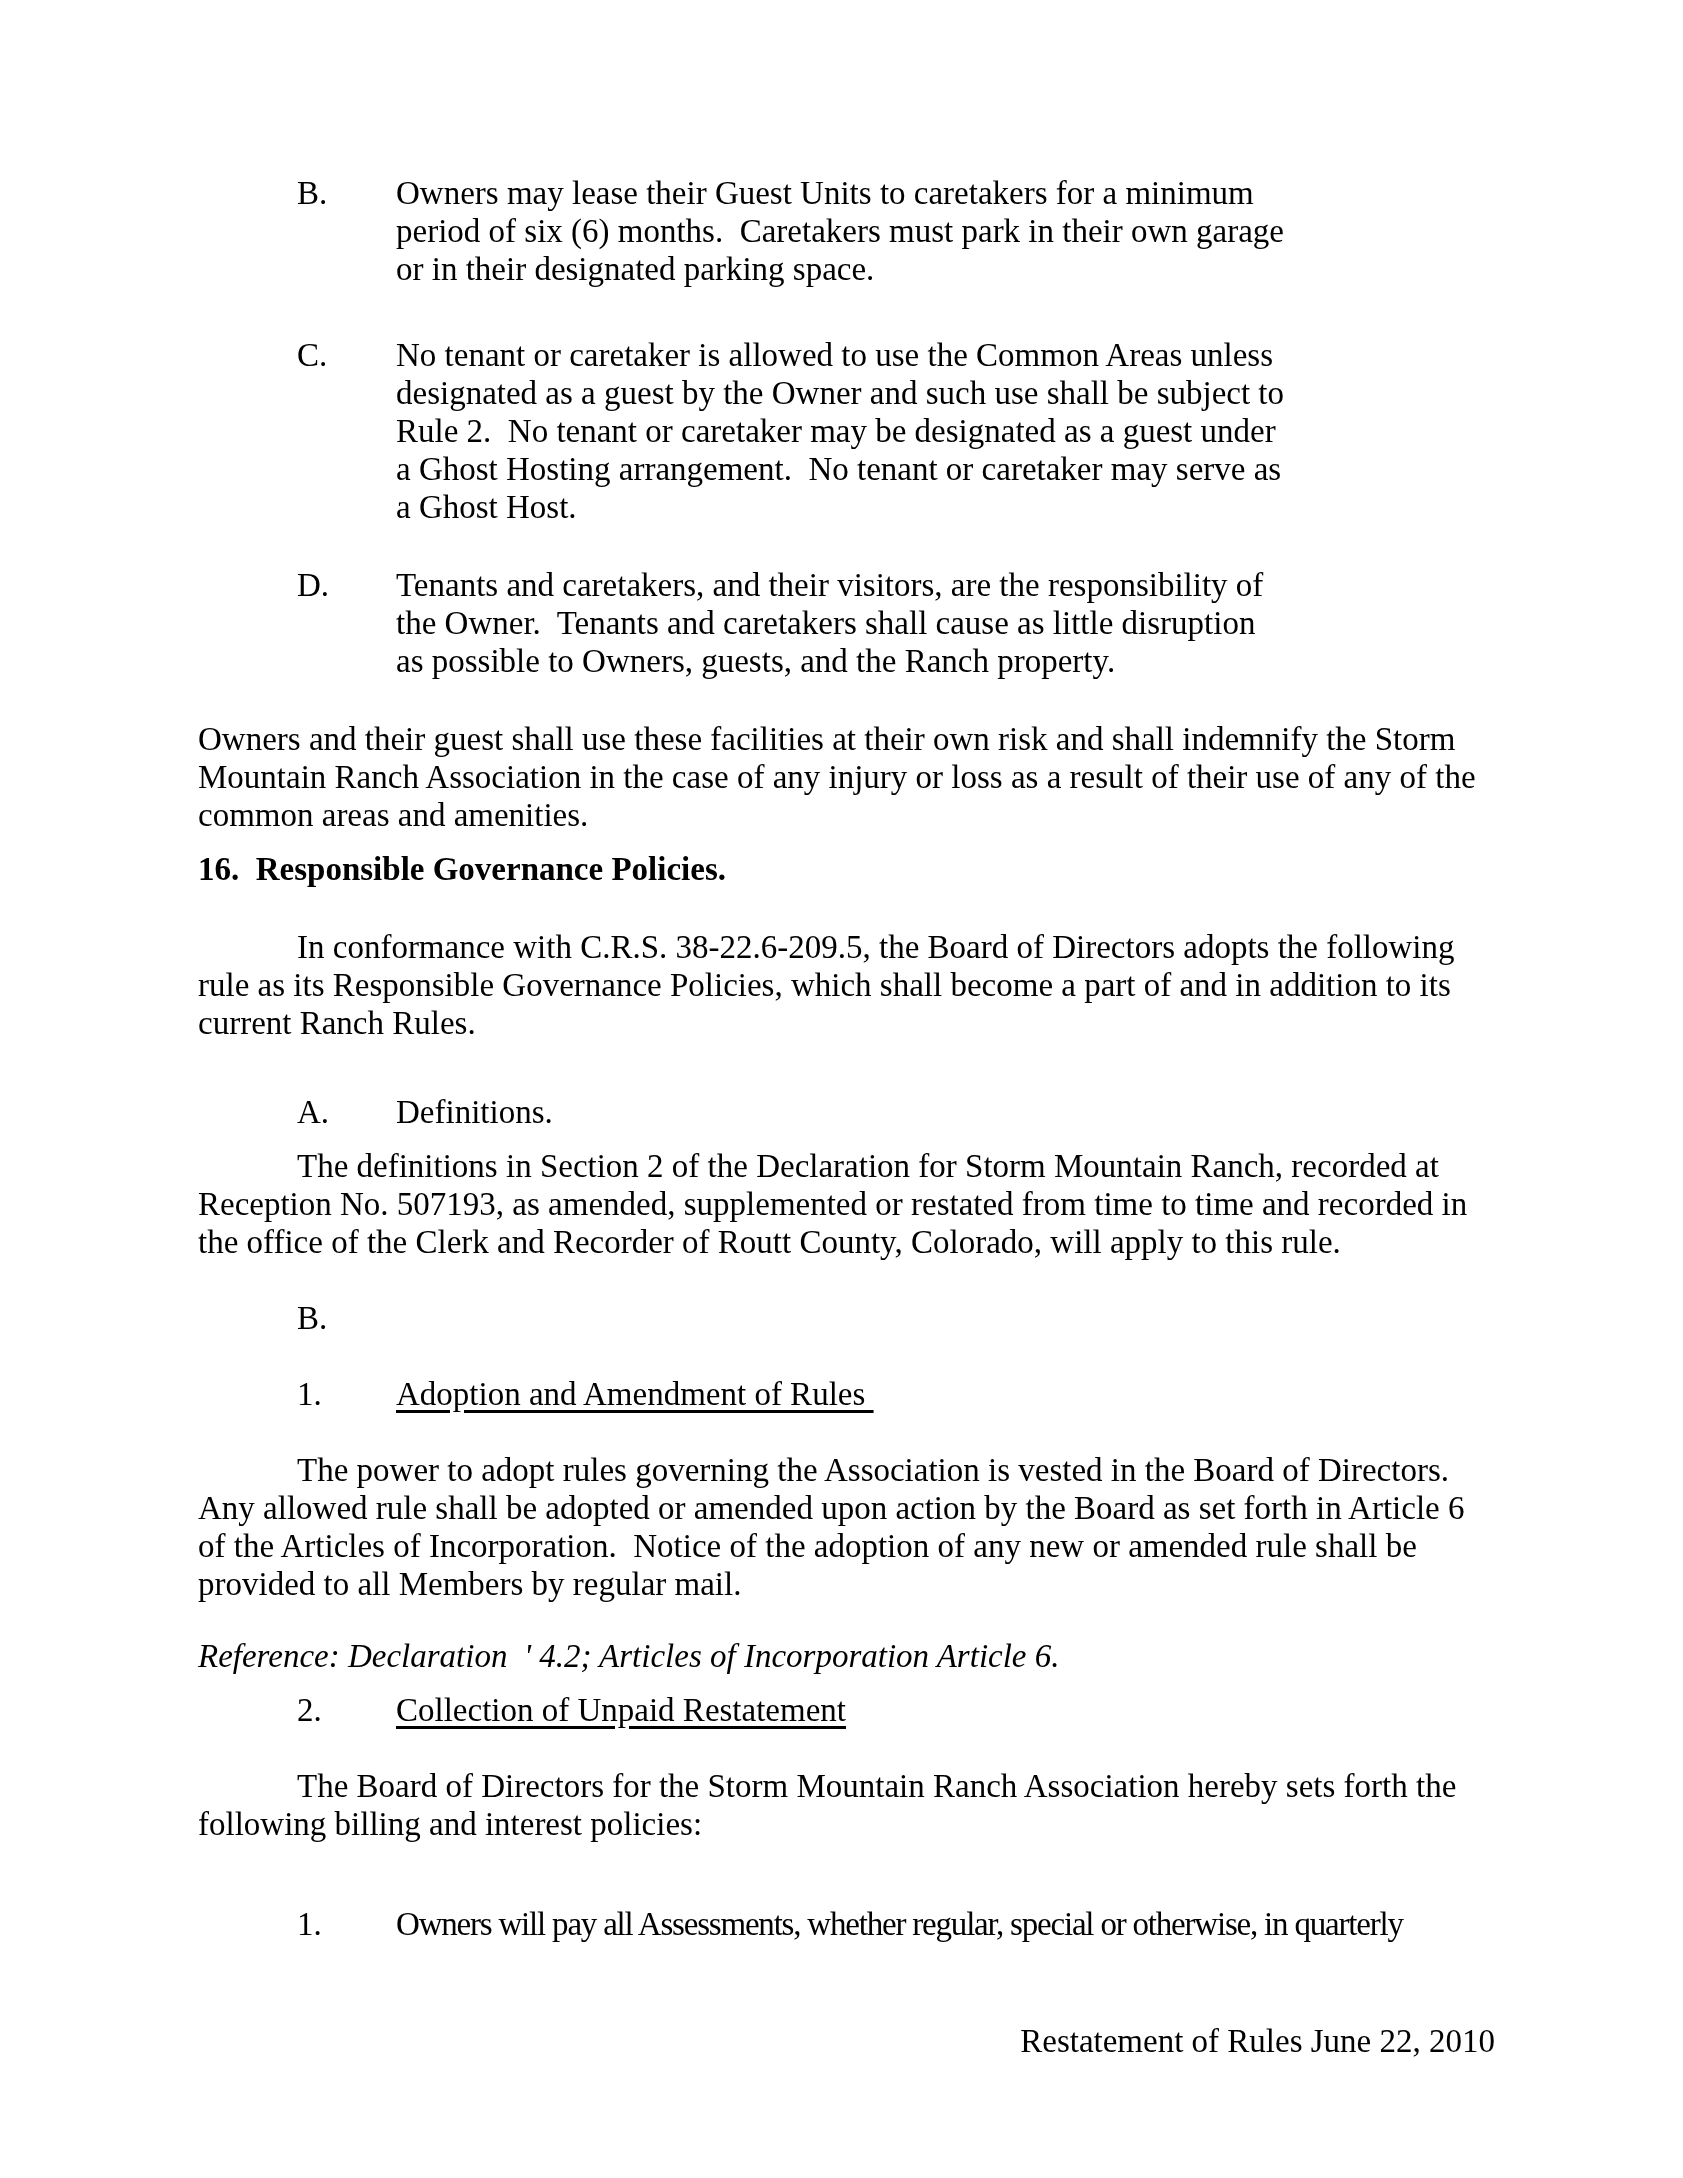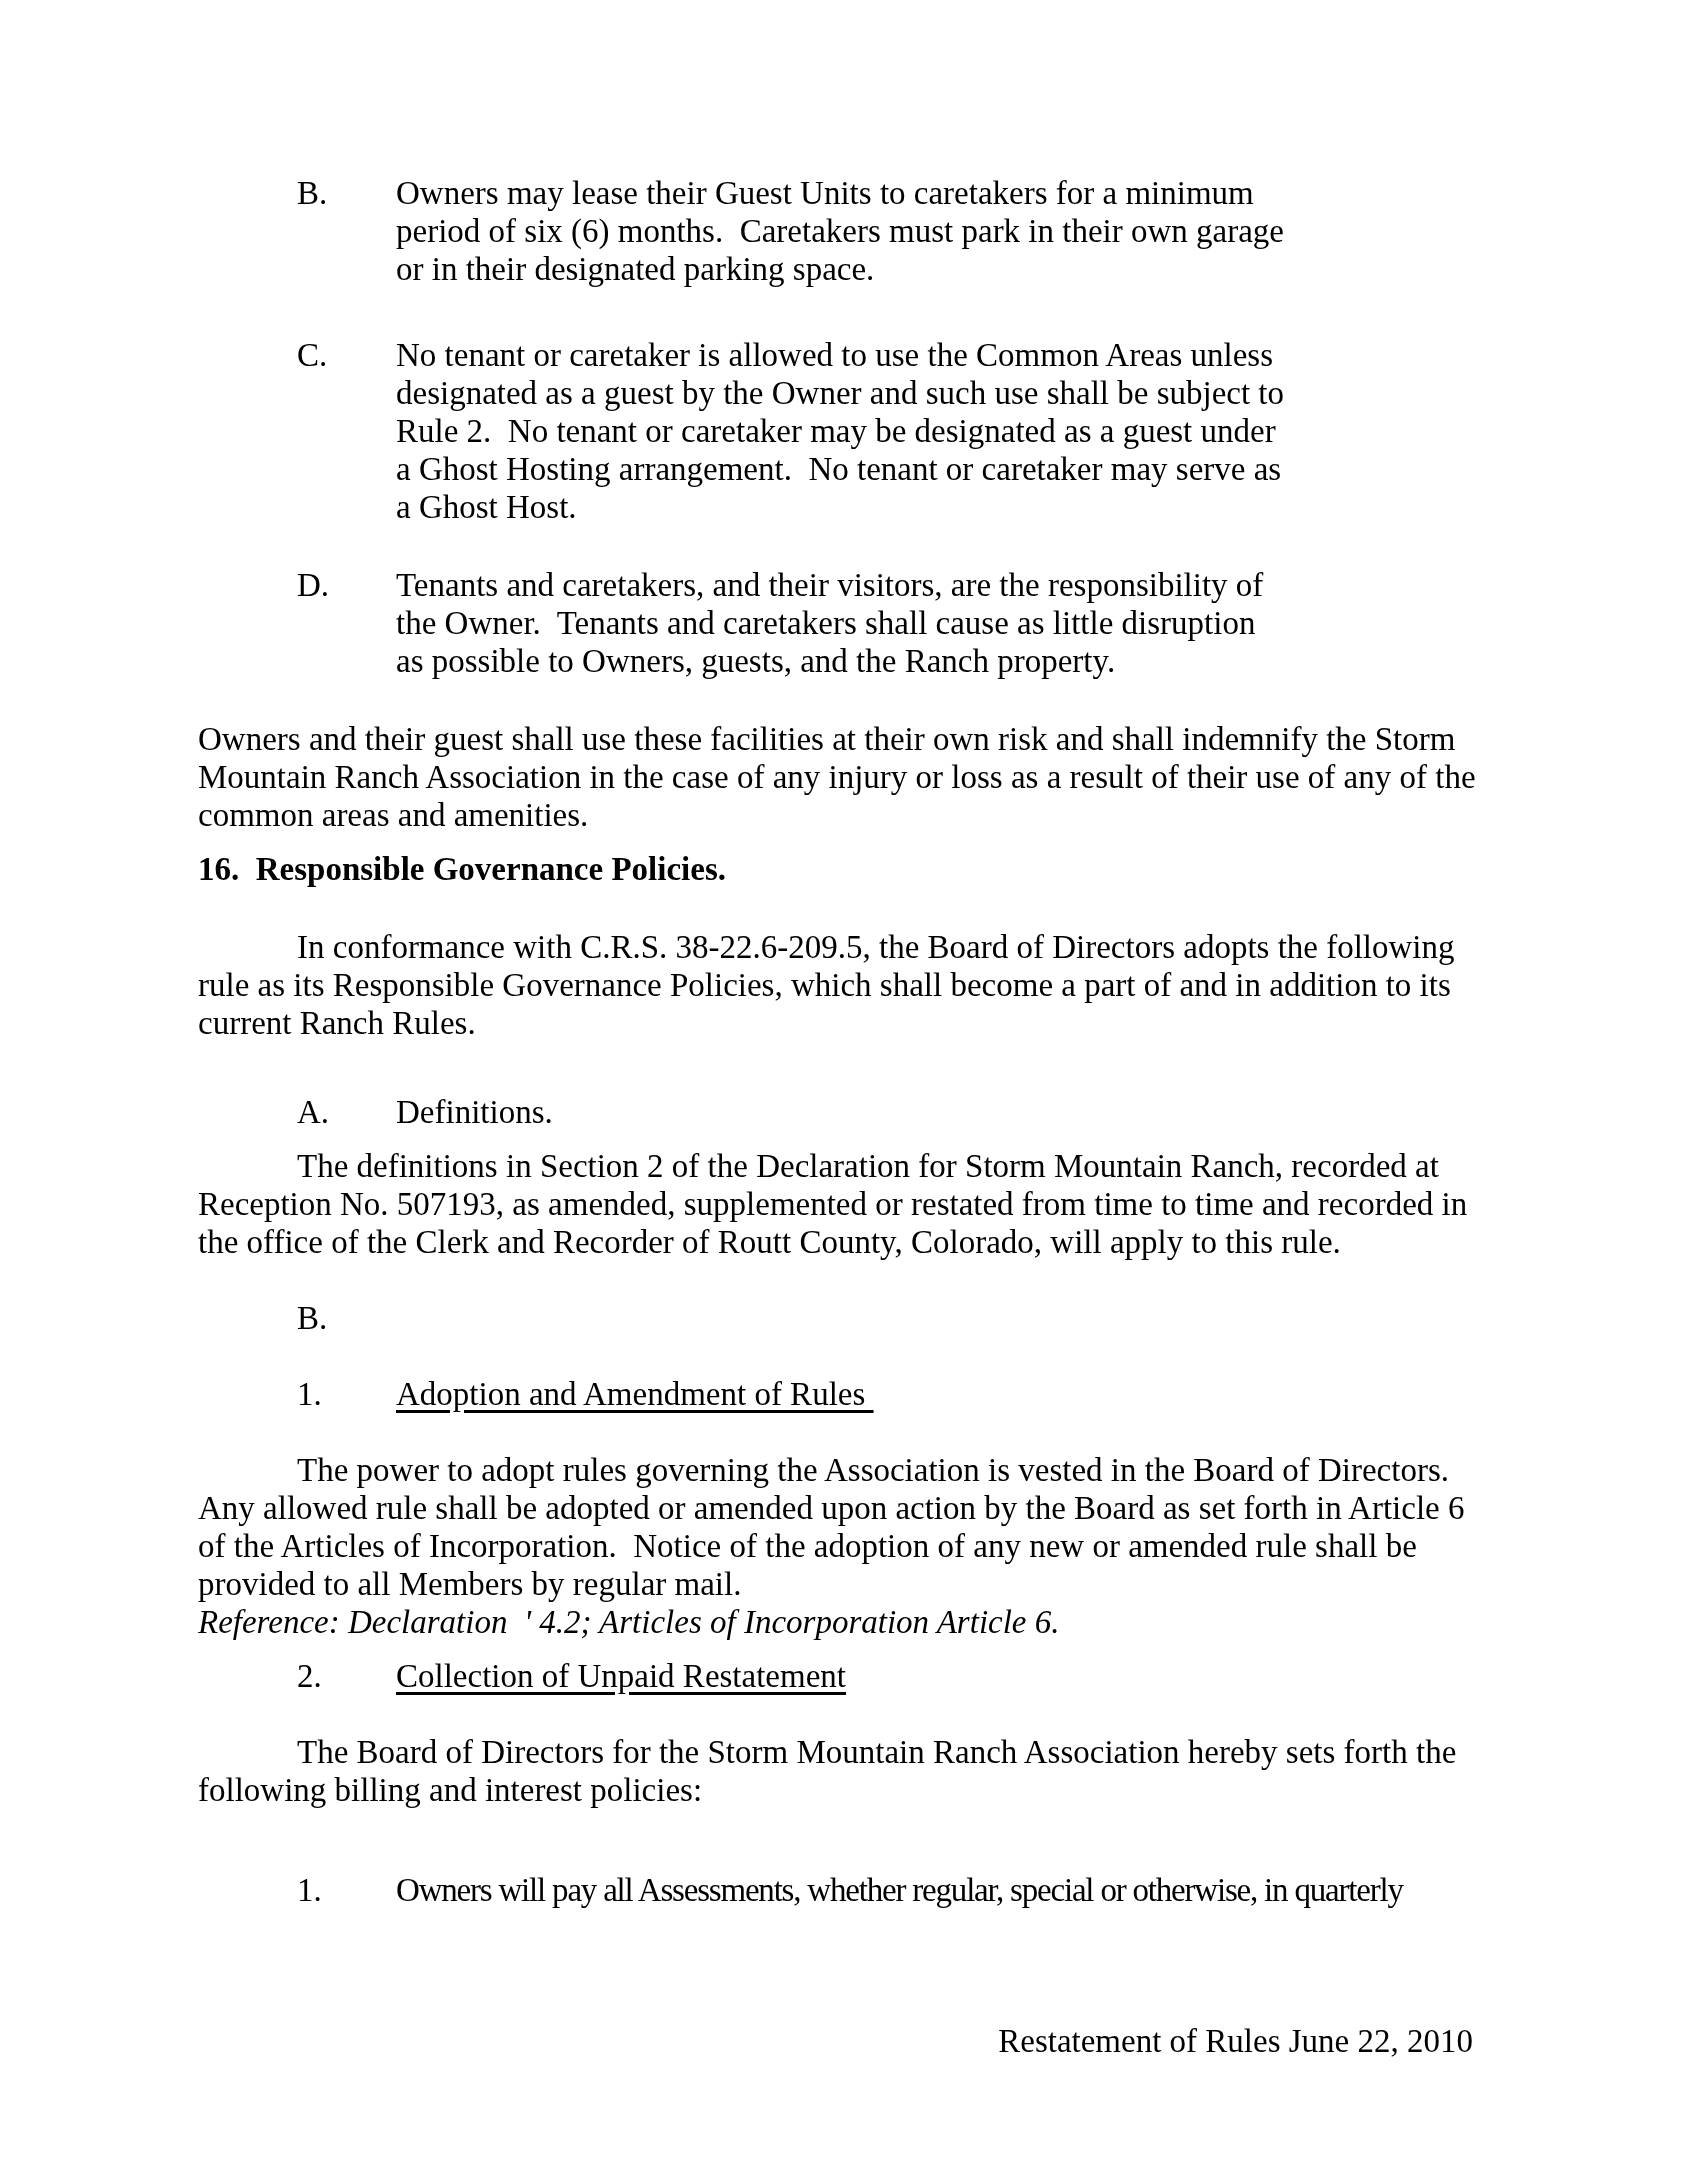--- a/index.html
+++ b/index.html
@@ -26,25 +26,25 @@
   .li { display: flex; margin-left: 99px; }
   .li .marker { flex: 0 0 99px; width: 99px; white-space: pre; }
   .li .li-text { width: 896px; white-space: pre-wrap; }
   .li .li-text.wide { width: 1168px; letter-spacing: -1.2px; white-space: pre; }
   .underlined { text-decoration: underline; text-underline-offset: 5px; }
   .bold { font-weight: bold; }
   .italic { font-style: italic; }
   .footer {
     position: absolute;
     top: 2022px;
-    right: 210px;
+    right: 188px;
     white-space: pre;
   }
   .mt32 { margin-top: 40px; }
-  .mt34 { }
+  .mt34 { margin-top: 34px; }
   .mt36 { margin-top: 16px; }
   .mt38 { margin-top: 38px; }
   .mt40 { margin-top: 40px; }
   .mt48 { margin-top: 48px; }
   .mt52 { margin-top: 51px; }
   .mt63 { margin-top: 62px; }
 </style>
 </head>
 <body>
 

